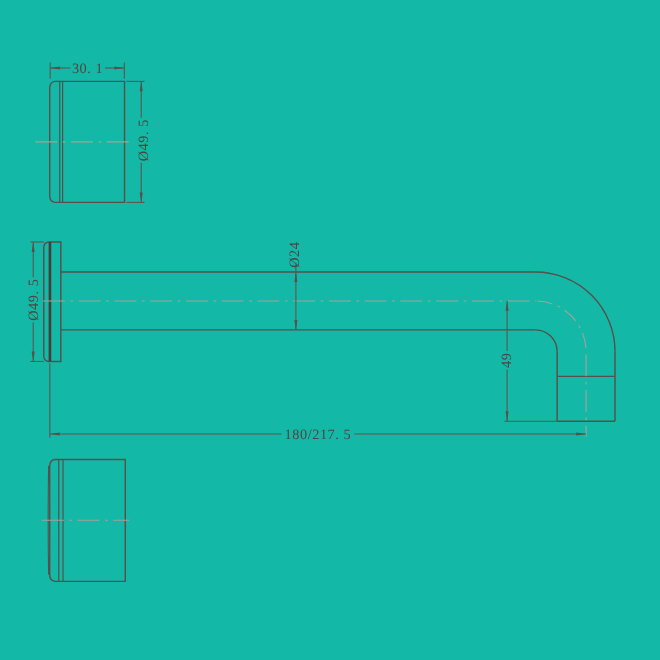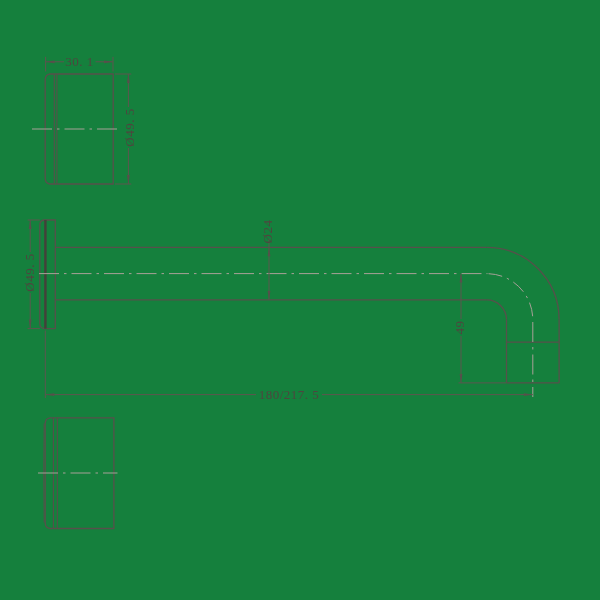--- a/index.html
+++ b/index.html
@@ -1,16 +1,16 @@
 <!DOCTYPE html>
 <html><head>
 <meta charset="utf-8">
 <style>
   html,body{margin:0;padding:0;background:#ffffff;}
-  .page{width:600px;height:600px;position:relative;background:#15803d;overflow:hidden;}
+  .page{width:600px;height:600px;position:relative;background:#14b8a6;overflow:hidden;}
   svg{position:absolute;top:0;left:0;filter:blur(0.32px);}
   text{font-family:"Liberation Serif", serif;fill:#4e463f;letter-spacing:0.5px;}
 </style>
 </head>
 <body>
 <div class="page">
 <svg width="600" height="600" viewBox="0 0 600 600">
   <g fill="none" stroke-linecap="butt">
 
     <g stroke="#57504b" stroke-width="1.3">

